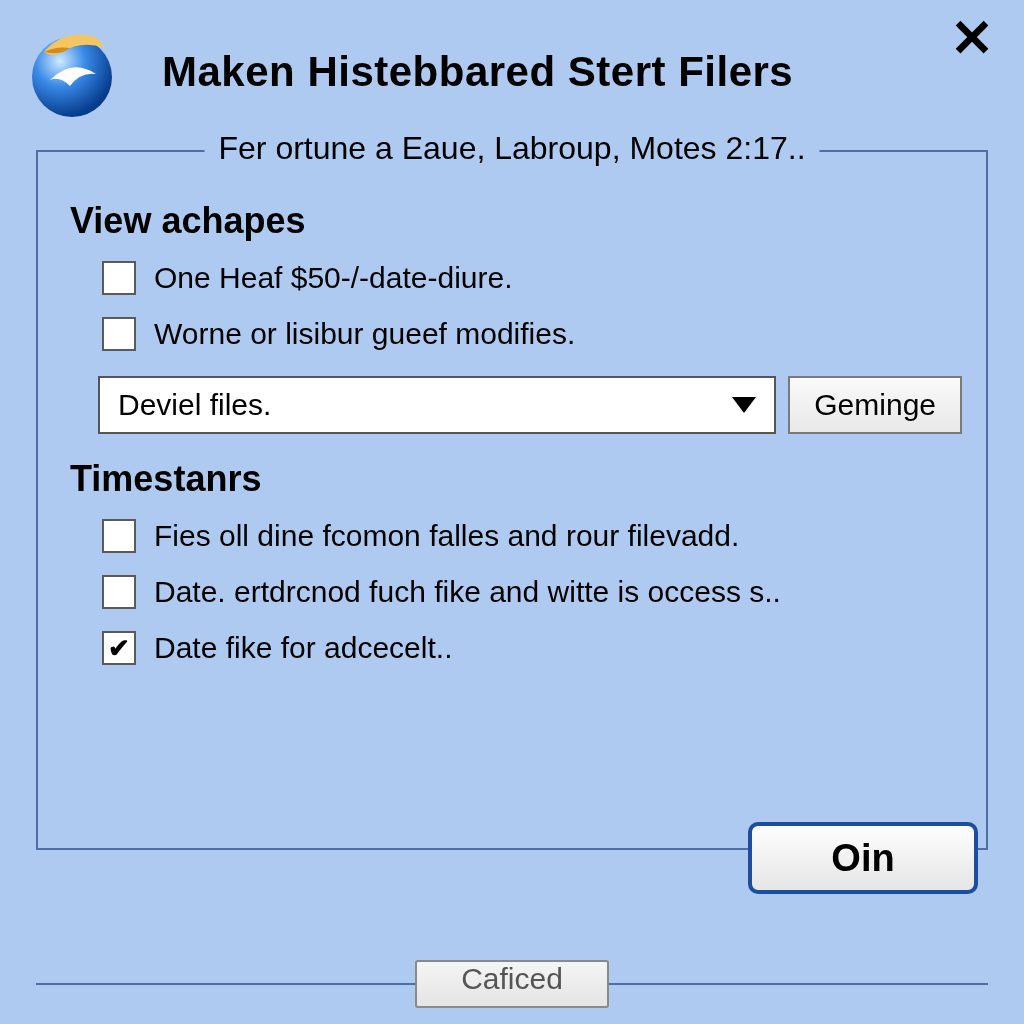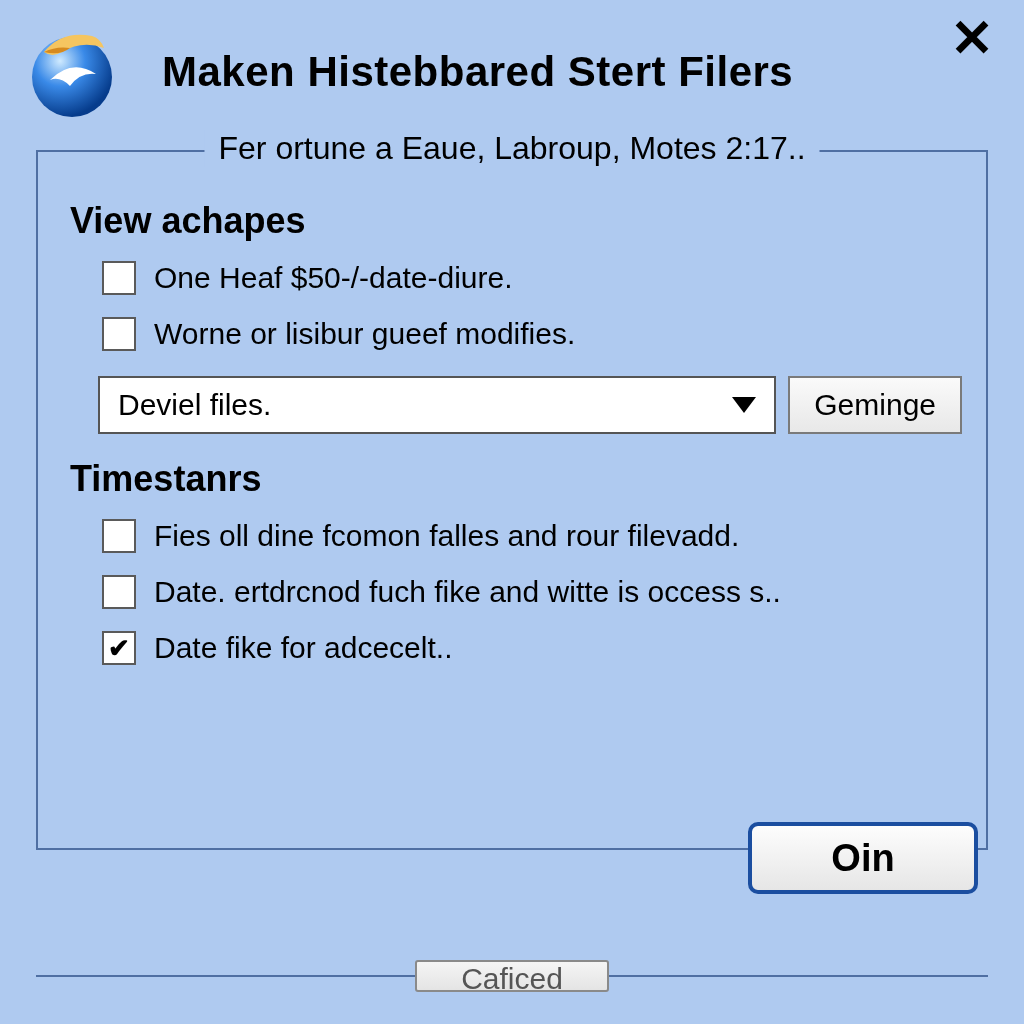--- a/index.html
+++ b/index.html
@@ -157,21 +157,21 @@
     align-items:center;
     justify-content:center;
   }
   .footer-sep::before, .footer-sep::after{
     content:"";
     flex:1;
     height:2px;
     background:#4f6fa3;
   }
   .footer-btn{
-    height:32px;
+    height:48px;
     padding:0 44px;
     background: linear-gradient(#f5f5f5,#e4e4e4);
     border:2px solid #8a8a8a;
     border-radius:3px;
     font-size:30px;
     color:#555;
     cursor:pointer;
     margin:0 0px;
   }
 </style>

